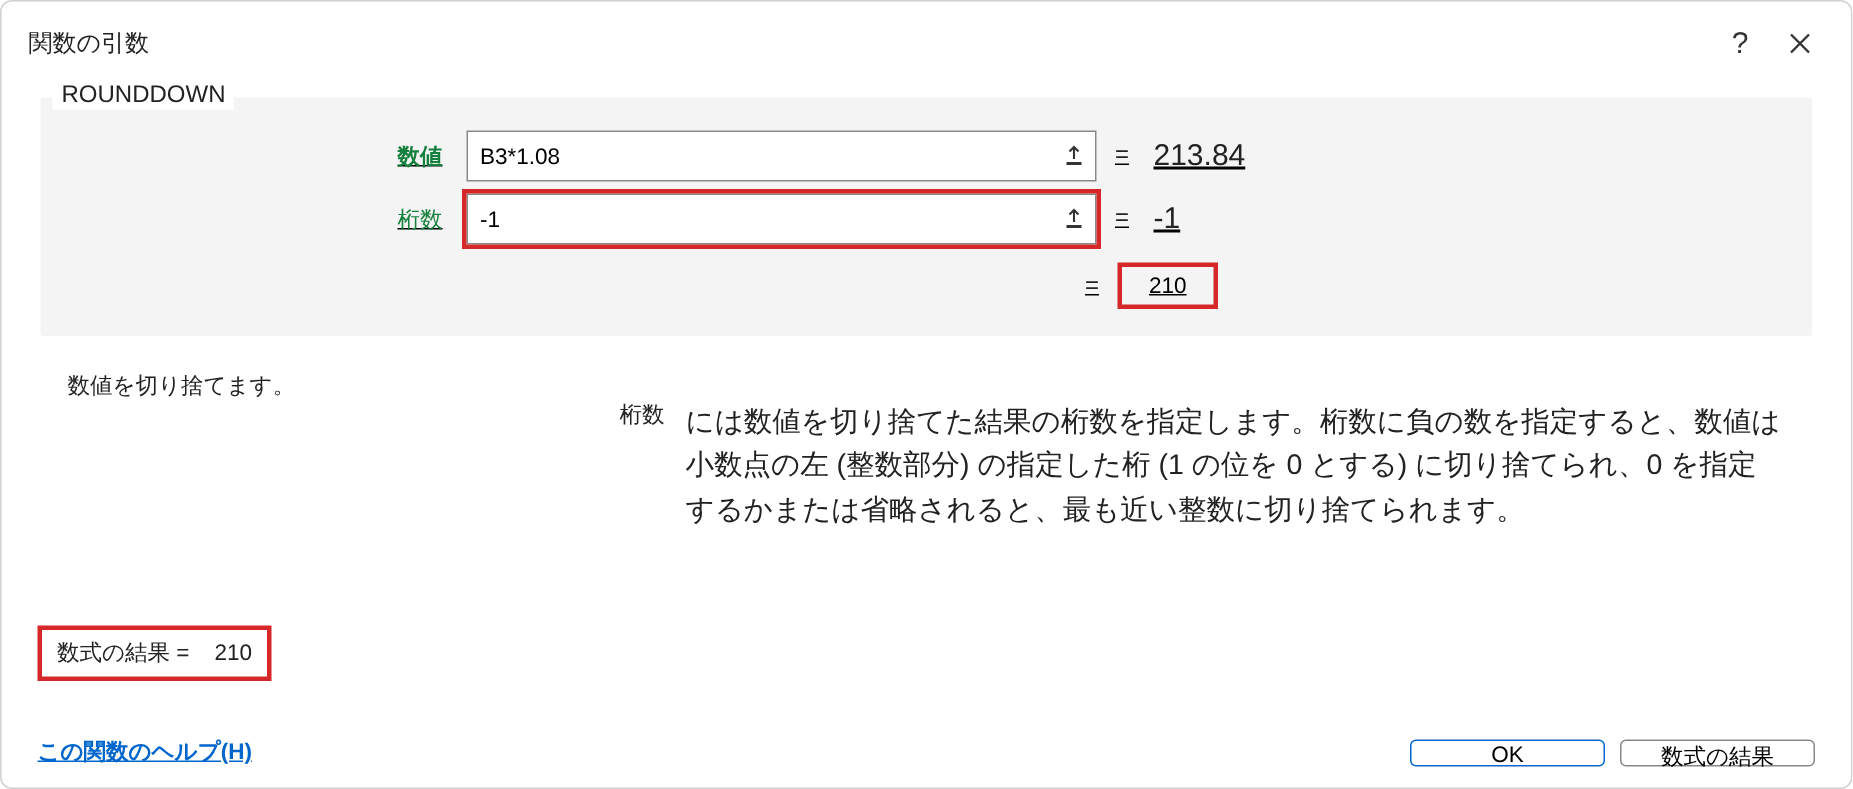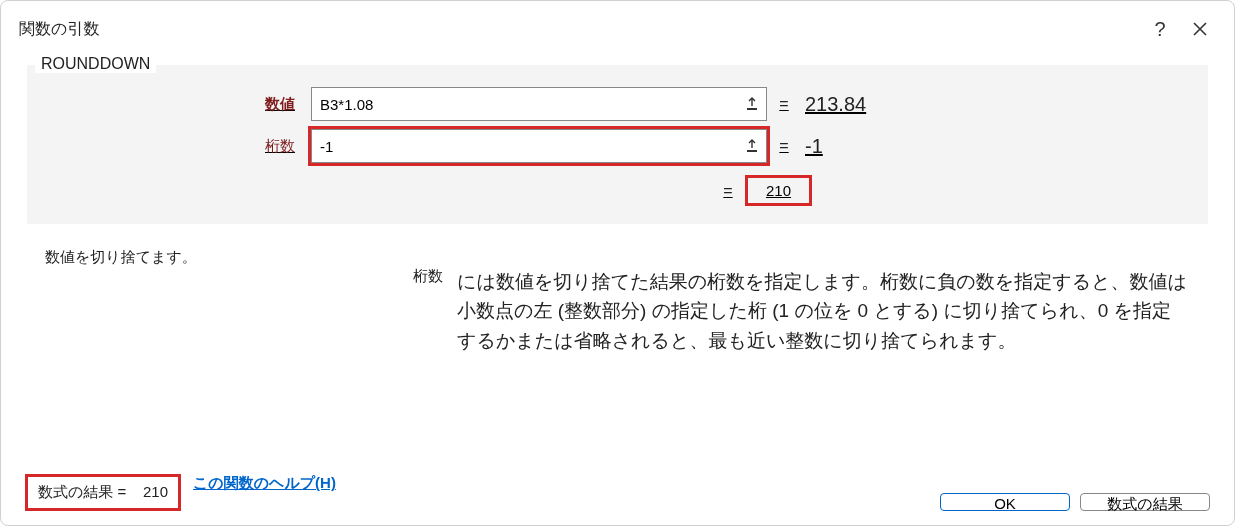--- a/index.html
+++ b/index.html
@@ -69,27 +69,27 @@
   }
   .arg-row {
     display: flex;
     align-items: center;
     margin-bottom: 8px;
   }
   .arg-label {
     width: 270px;
     text-align: right;
     padding-right: 16px;
-    color: #7f1d1d;
+    color: #15803d;
     font-size: 15px;
     font-weight: 600;
   }
   .arg-label.normal { font-weight: 400; }
   .arg-input-wrap {
-    width: 456px;
+    width: 420px;
     position: relative;
     border-radius: 16px;
   }
   .arg-input {
     width: 100%;
     height: 34px;
     border: 1px solid #888;
     padding: 4px 32px 4px 8px;
     font-size: 15px;
     font-family: inherit;
@@ -148,22 +148,22 @@
   .footer {
     display: flex;
     align-items: flex-end;
     padding: 12px 24px 14px 24px;
     height: 110px;
     margin-top: auto;
   }
   .footer-left {
     flex: 1;
     display: flex;
-    flex-direction: row;
-    gap: 12px;
+    flex-direction: column;
+    gap: 38px;
   }
   .formula-result {
     font-size: 15px;
     color: #222;
   }
   .help-link {
     color: #0066cc;
     text-decoration: underline;
     cursor: pointer;
     font-size: 15px;

